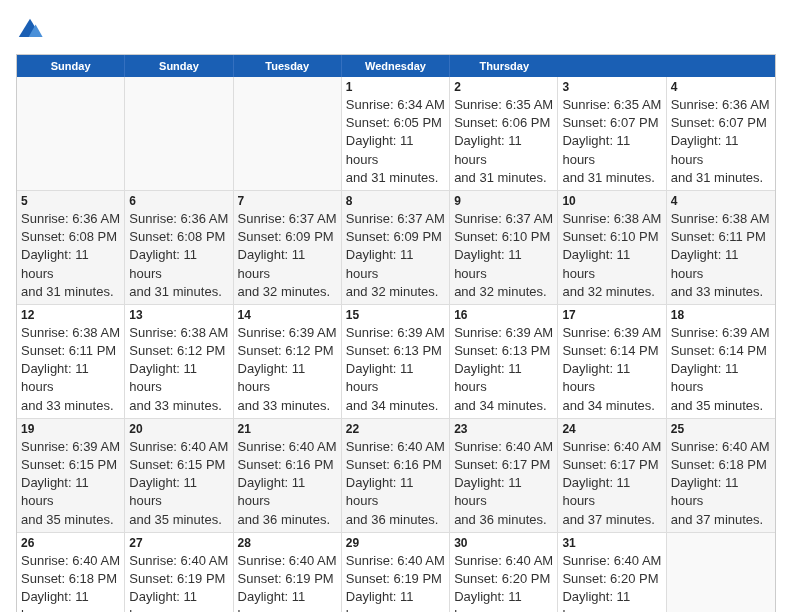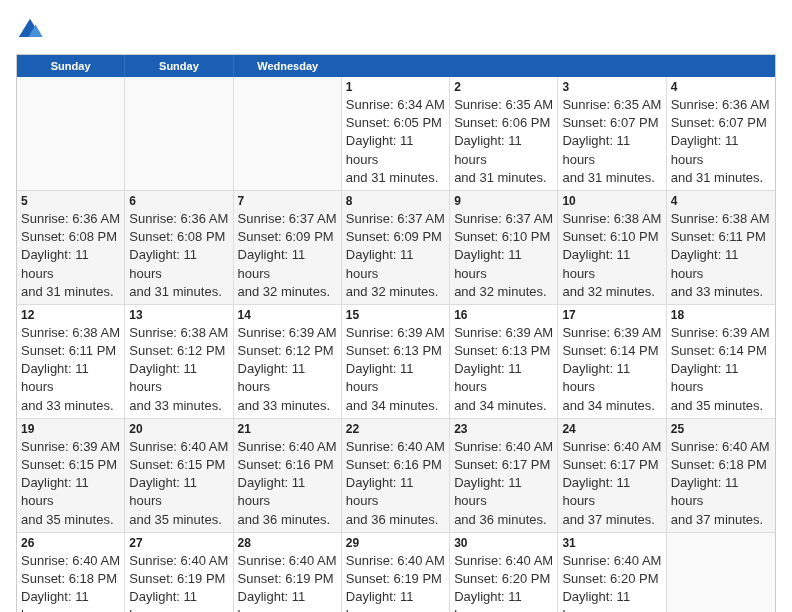--- a/index.html
+++ b/index.html
@@ -121,21 +121,23 @@
     <div class="title-block">
       <h1></h1>
       <h2></h2>
     </div>
   </div>
 
   <div class="calendar">
     <div class="cal-header-row" id="cal-header">
         <div class="cal-header-cell">Sunday</div>
         <div class="cal-header-cell">Sunday</div>
+        <div class="cal-header-cell">Tuesday</div>
         <div class="cal-header-cell">Wednesday</div>
+        <div class="cal-header-cell">Thursday</div>
       </div>
     <div class="cal-grid" id="cal-grid">
         <div class="cal-cell empty"></div>
         <div class="cal-cell empty"></div>
         <div class="cal-cell empty"></div>
         <div class="cal-cell">
           <div class="day-num">1</div>
           <div class="day-info">Sunrise: 6:34 AM<br>Sunset: 6:05 PM<br>Daylight: 11 hours<br>and 31 minutes.</div>
         </div>
         <div class="cal-cell">

